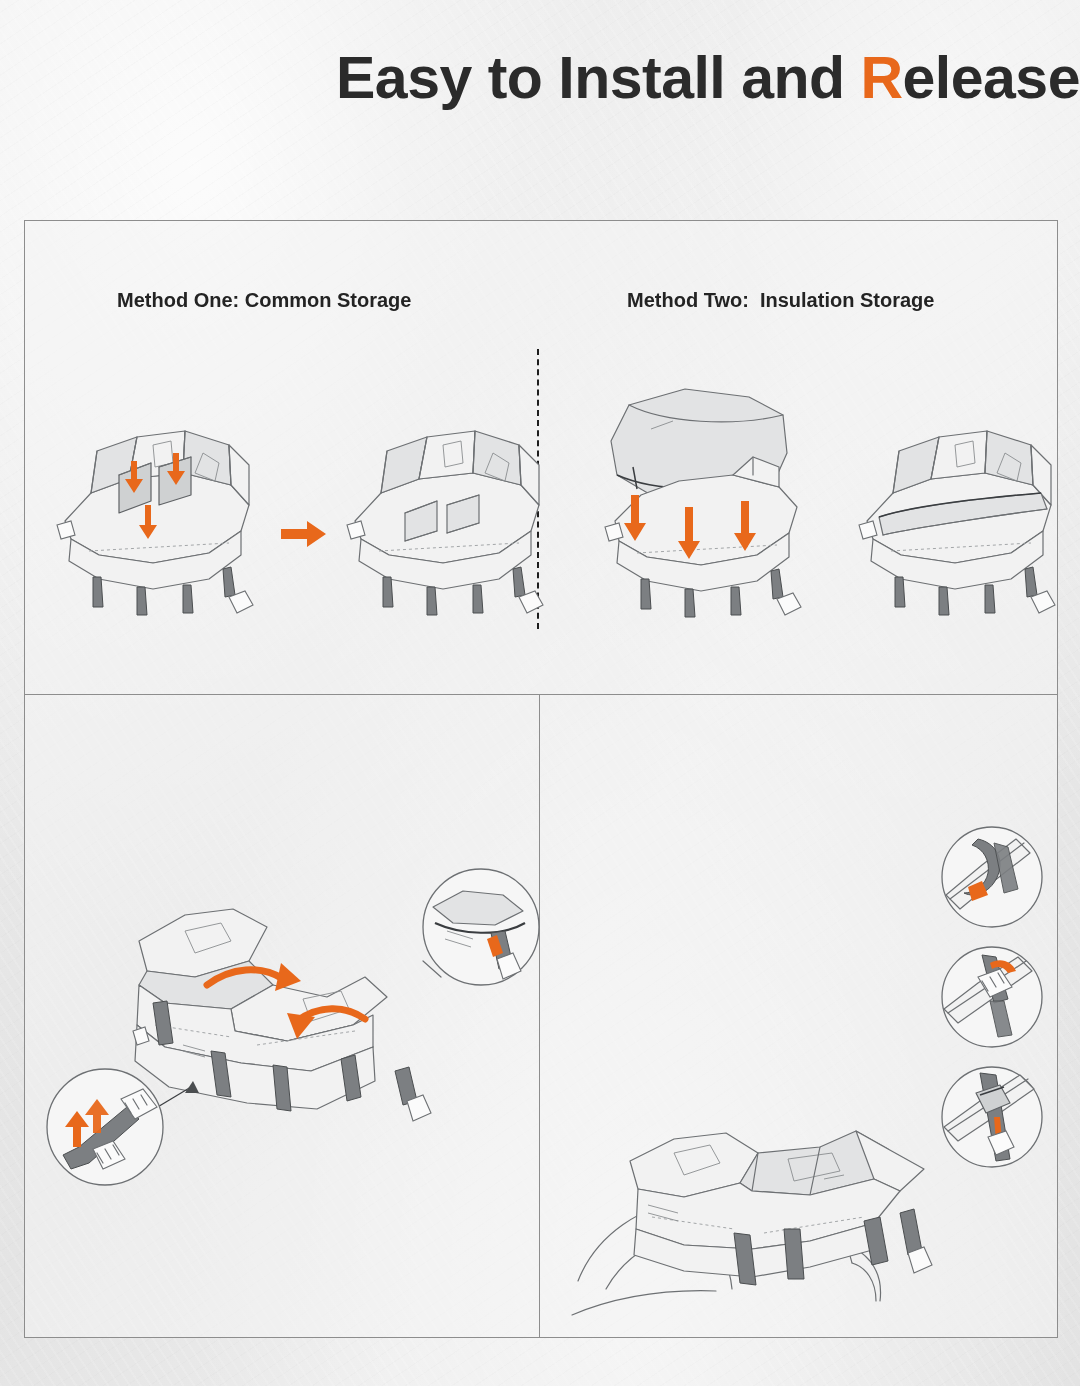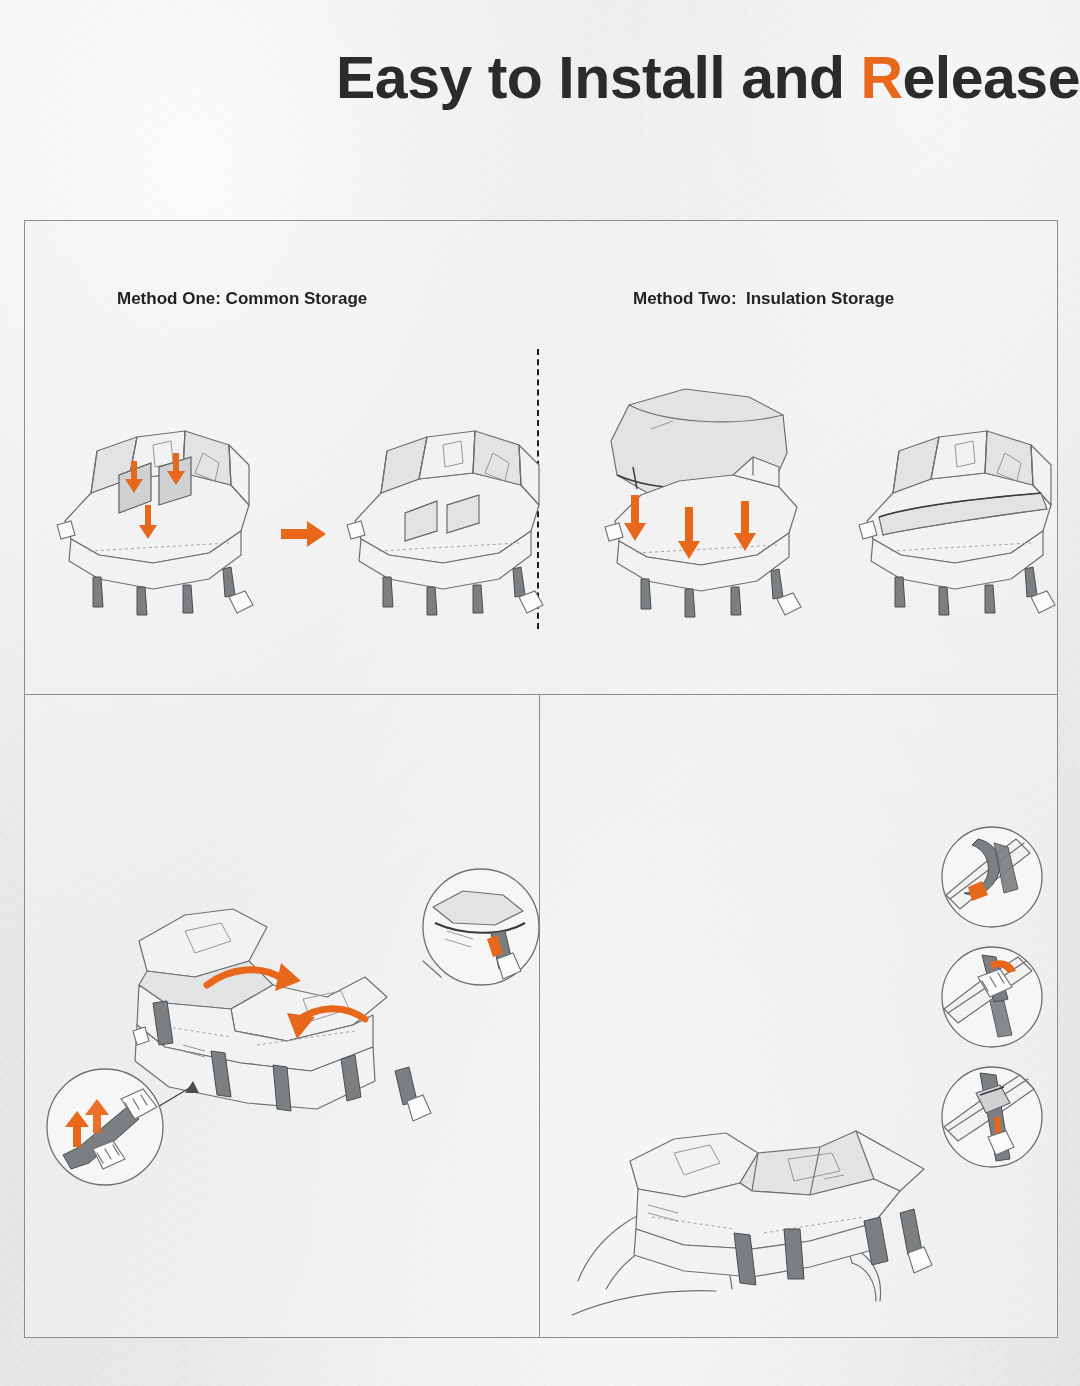--- a/index.html
+++ b/index.html
@@ -75,27 +75,27 @@
   .panel-bottom-left {
     left: 0; top: 474px; width: 515px; height: 642px;
     border-right: 1px solid #8d8d8d;
   }
   .panel-bottom-right {
     left: 515px; top: 474px; width: 517px; height: 642px;
   }
 
   .method-label {
     position: absolute;
-    font-size: 17px;
+    font-size: 20px;
     font-weight: bold;
     color: #232323;
     white-space: pre;
   }
   .method-one-label { left: 92px; top: 68px; }
-  .method-two-label { left: 602px; top: 68px; margin-left: 6px; }
+  .method-two-label { left: 602px; top: 68px; }
 
   .divider-dashed {
     position: absolute;
     left: 512px;
     top: 128px;
     width: 0;
     height: 280px;
     border-left: 2.5px dashed #1d1d1d;
   }
 

